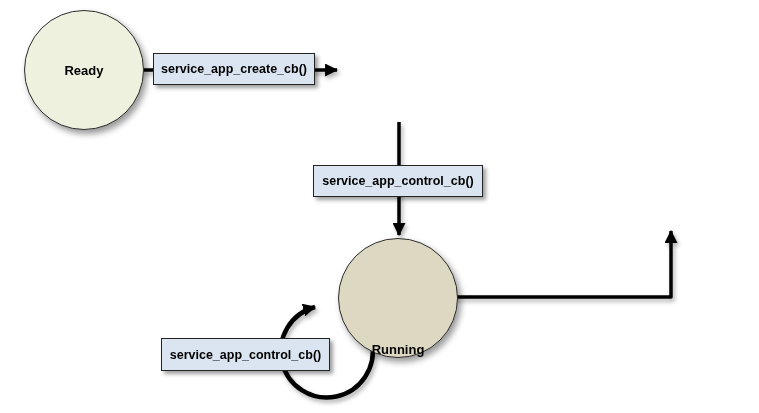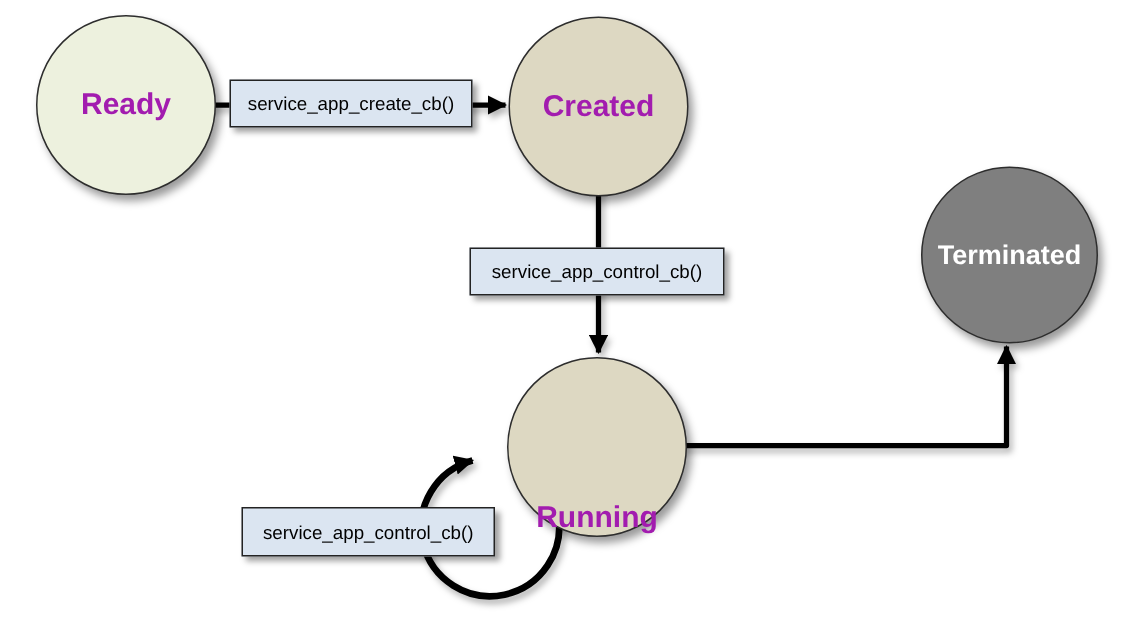--- a/index.html
+++ b/index.html
@@ -18,38 +18,38 @@
     filter: drop-shadow(2px 3px 2px rgba(0,0,0,0.30));
   }
   .node {
     position: absolute;
     border-radius: 50%;
     border: 1.5px solid #2d2d2d;
     display: flex;
     align-items: center;
     justify-content: center;
     font-weight: bold;
-    font-size: 20px;
-    color: #a21caf;
+    font-size: 13px;
+    color: #000000;
     box-shadow: 3px 4px 6px rgba(0,0,0,0.40);
     box-sizing: border-box;
   }
   .node-ready      { left: 24px;  top: 10px;  width: 120px; height: 120px; background: #edf1de; }
   .node-created    { left: 339px; top: 11px;  width: 120px; height: 120px; background: #ddd8c2; }
   .node-running    { left: 338px; top: 238px; width: 120px; height: 120px; background: #ddd8c2; align-items: flex-end; }
   .node-terminated { left: 614px; top: 111px; width: 118px; height: 118px; background: #7f7f7f;
                      color: #ffffff; font-size: 18px; }
   .tbox {
     position: absolute;
     background: #dbe5f1;
     border: 1.5px solid #232323;
     display: flex;
     align-items: center;
     justify-content: center;
-    font-weight: normal;
+    font-weight: bold;
     font-size: 12.5px;
     color: #000000;
     box-shadow: 3px 3px 4px rgba(0,0,0,0.38);
     box-sizing: border-box;
     white-space: nowrap;
   }
   .box-create       { left: 153px; top: 53px;  width: 162px; height: 32px; }
   .box-control-top  { left: 313px; top: 165px; width: 170px; height: 32px; }
   .box-terminate    { left: 480px; top: 281px; width: 185px; height: 32px; }
   .box-control-loop { left: 161px; top: 338px; width: 169px; height: 33px; }
@@ -68,31 +68,25 @@
     <path d="M 120 70 L 337 70" fill="none" stroke="#000000" stroke-width="3.5" marker-end="url(#arrowhead)"></path>
     <path d="M 399 122 L 399 235" fill="none" stroke="#000000" stroke-width="3.5" marker-end="url(#arrowhead)"></path>
     <path d="M 452 297 L 671 297 L 671 231" fill="none" stroke="#000000" stroke-width="3.5" stroke-linejoin="round" marker-end="url(#arrowhead)"></path>
     <path d="M 372 343 A 46 46 0 1 1 315 307" fill="none" stroke="#000000" stroke-width="4.5" marker-end="url(#arrowhead)"></path>
   </svg>
 
   <div class="node node-ready">
     <span>Ready</span>
   </div>
 
-  <div class="node node-created">
-    <span>Created</span>
-  </div>
 
   <div class="node node-running">
     <span>Running</span>
   </div>
 
-  <div class="node node-terminated">
-    <span>Terminated</span>
-  </div>
 
   <div class="tbox box-create">
     <span>service_app_create_cb()</span>
   </div>
 
   <div class="tbox box-control-top">
     <span>service_app_control_cb()</span>
   </div>
 
 

